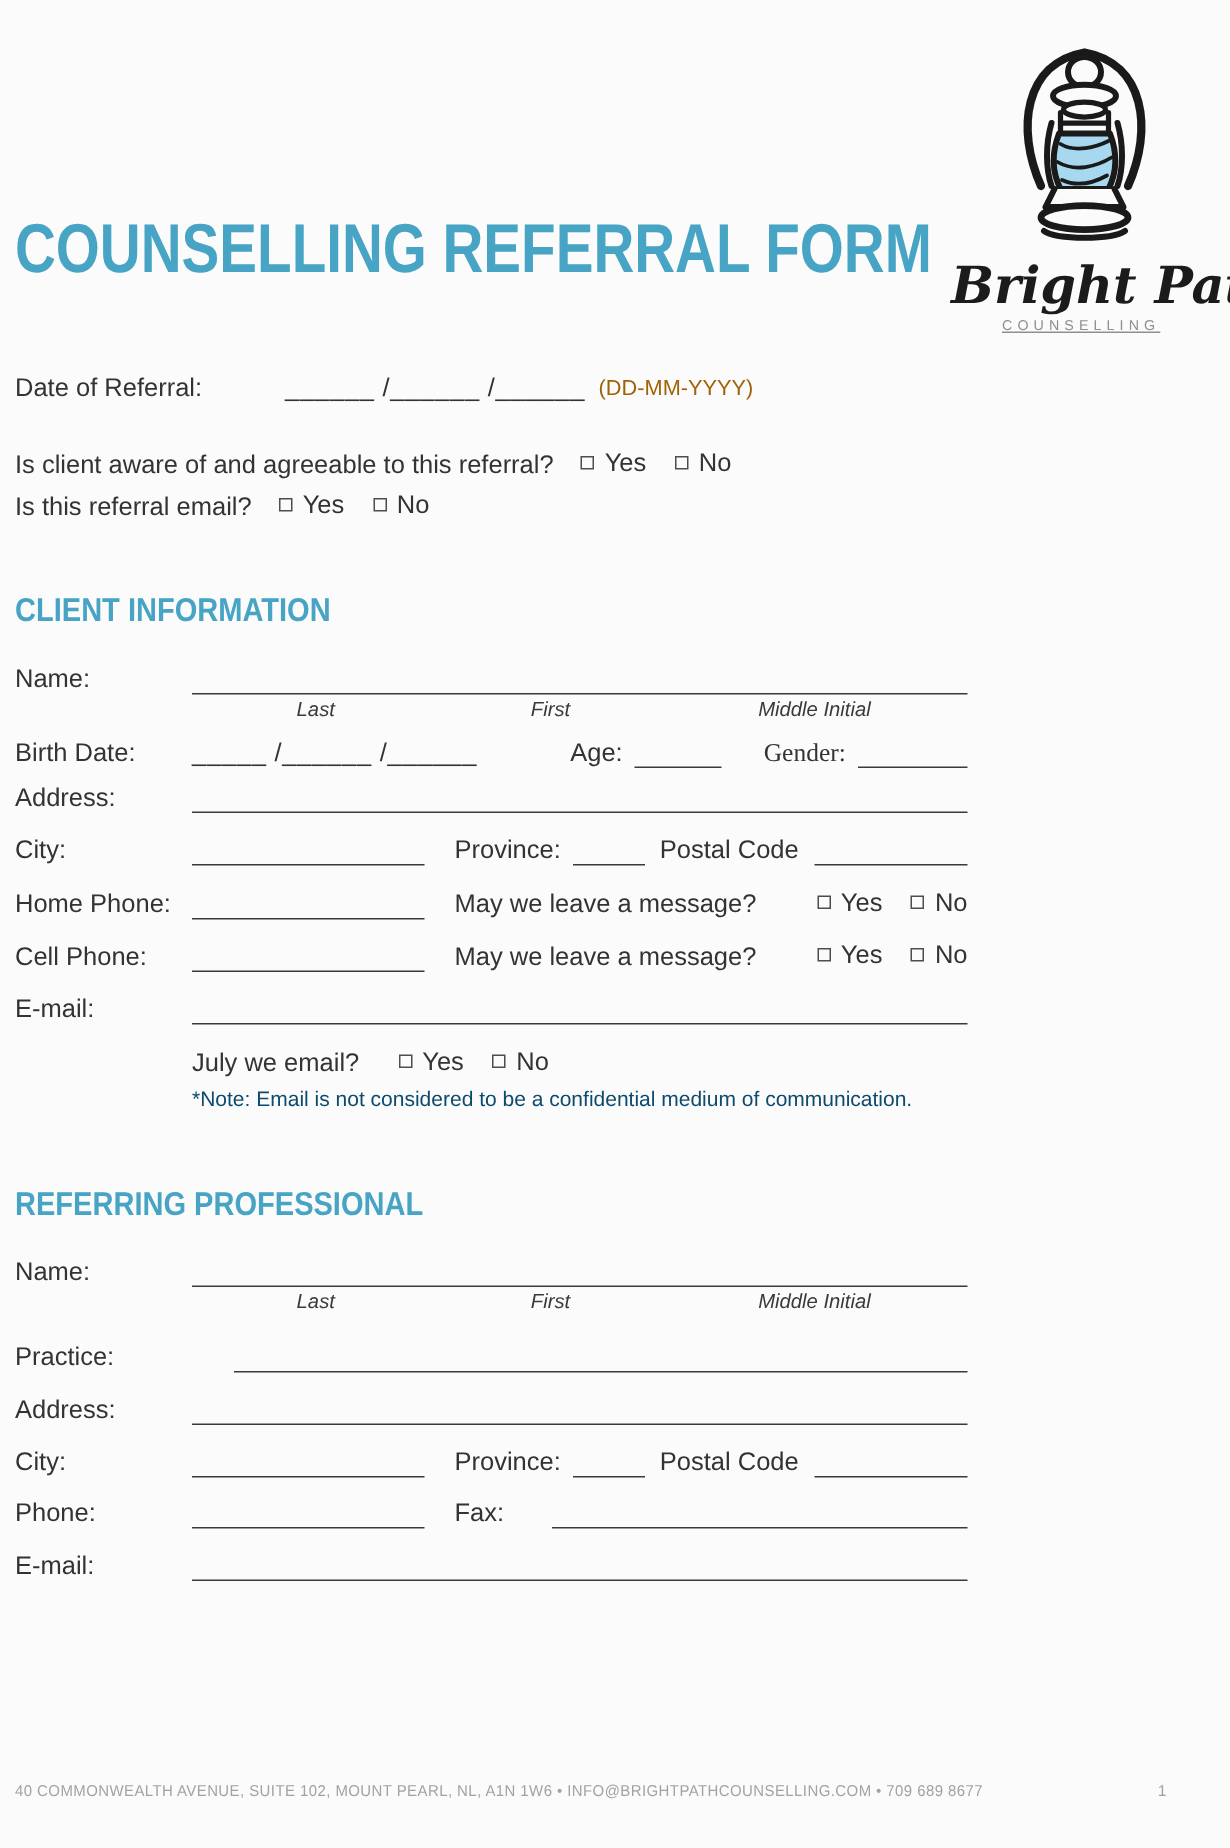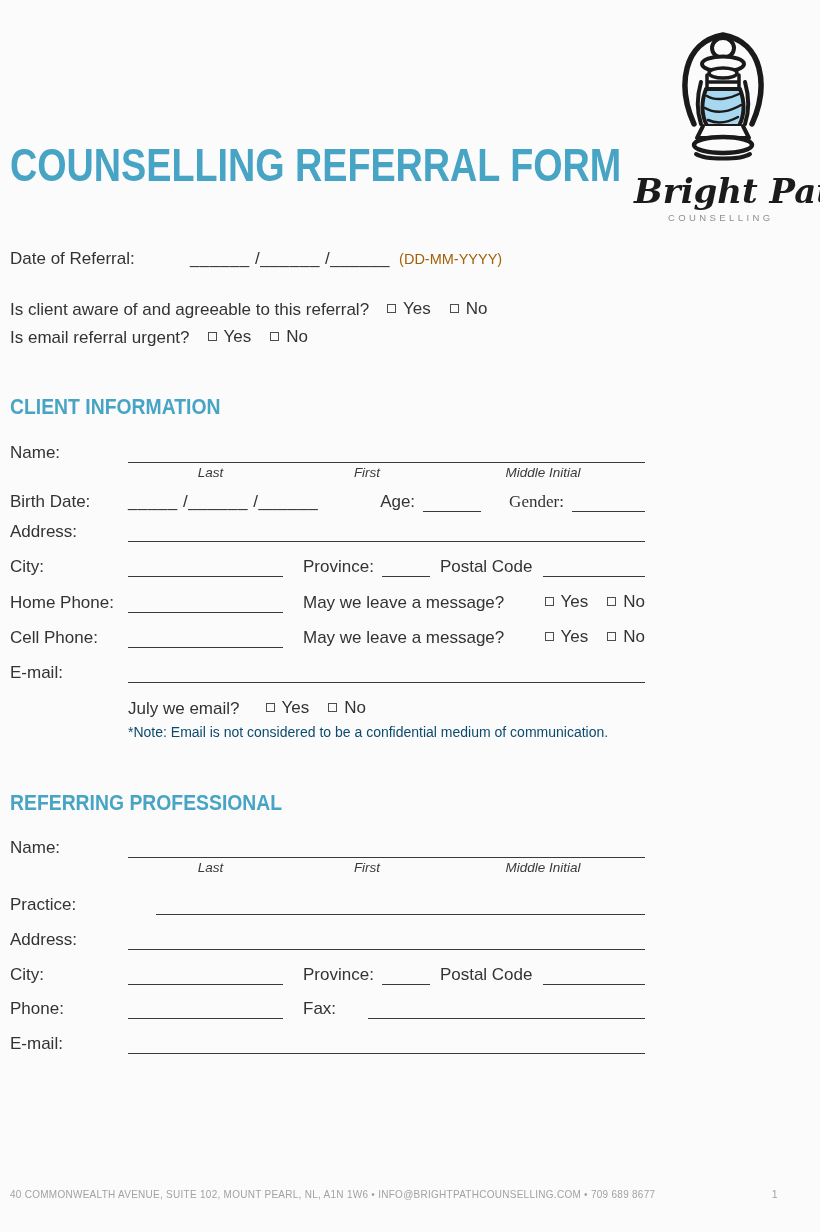--- a/index.html
+++ b/index.html
@@ -6,21 +6,21 @@
   html,body { background:#fbfbfb; }
   body { font-family:"Liberation Sans", sans-serif; color:#333; }
   .page { position:relative; width:820px; height:1232px; background:#fbfbfb; overflow:hidden; }
 
   
   .logo { position:absolute; top:12px; right:8px; width:178px; text-align:center; }
   .logo svg { display:block; margin:0 auto; }
   .brand-name { font-family:"DejaVu Serif", serif; font-style:italic; font-weight:bold;
                 font-size:34px; color:#1b1b1b; line-height:1.05; margin-top:-6px; white-space:nowrap; }
   .brand-sub { font-size:9.5px; letter-spacing:3.4px; color:#8f8f8f; margin-top:2px;
-               padding-left:34px; text-align:left; white-space:nowrap; }
+               padding-left:34px; text-align:left; white-space:nowrap;text-decoration:underline; }
 
   
   .title { margin:140px 0 0 10px; font-size:46px; font-weight:bold; color:#47a4c4;
            line-height:1.1; white-space:nowrap; transform:scaleX(0.82); transform-origin:left center; }
   .section-heading { margin-left:10px; font-size:22px; font-weight:bold; color:#47a4c4;
                      line-height:1.15; white-space:nowrap; transform:scaleX(0.88); transform-origin:left center; }
 
   
   .row { display:flex; align-items:flex-end; margin-left:10px; margin-right:175px;
          font-size:17px; color:#333; line-height:20px; }
@@ -102,21 +102,21 @@
         <span>Yes</span>
       </span>
       <span class="cb-item">
         <span class="cb-box"></span>
         <span>No</span>
       </span>
     </span>
   </div>
 
   <div class="row" style="margin-top:7px;">
-    <span>Is email referral urgent?</span>
+    <span>Is this referral email?</span>
     <span class="cb-group" style="margin-left:18px;">
       <span class="cb-item">
         <span class="cb-box"></span>
         <span>Yes</span>
       </span>
       <span class="cb-item">
         <span class="cb-box"></span>
         <span>No</span>
       </span>
     </span>

